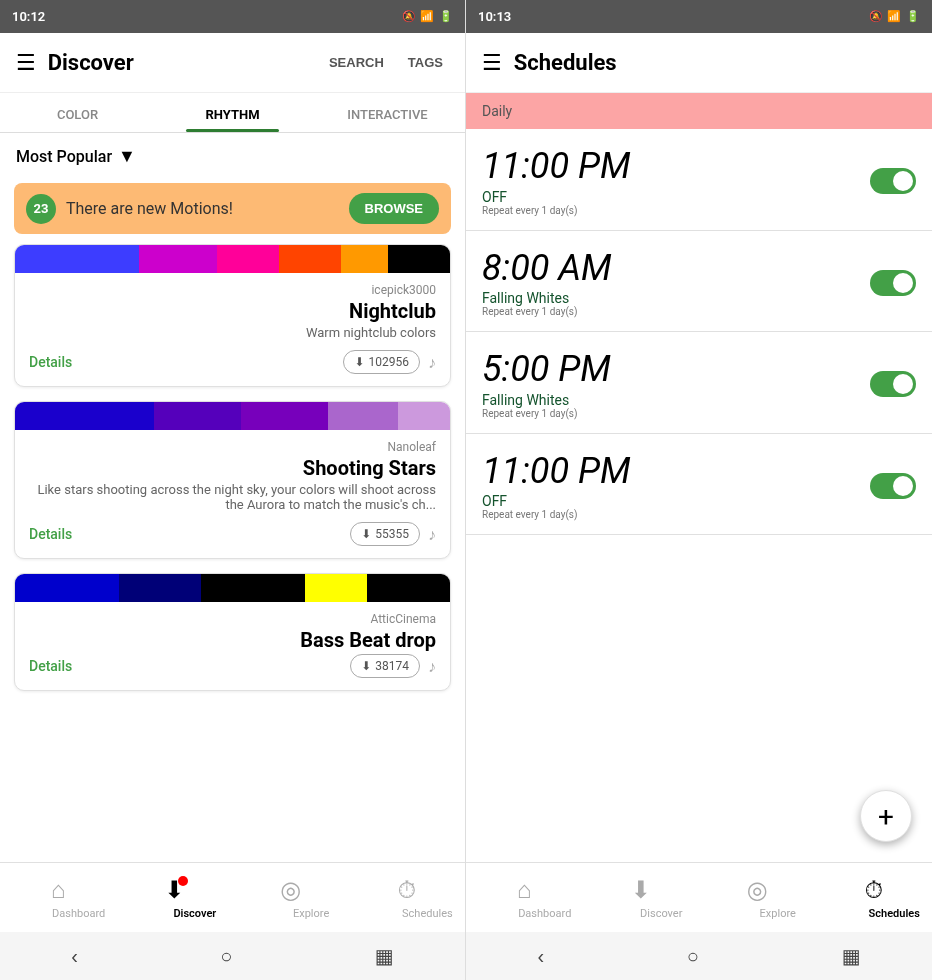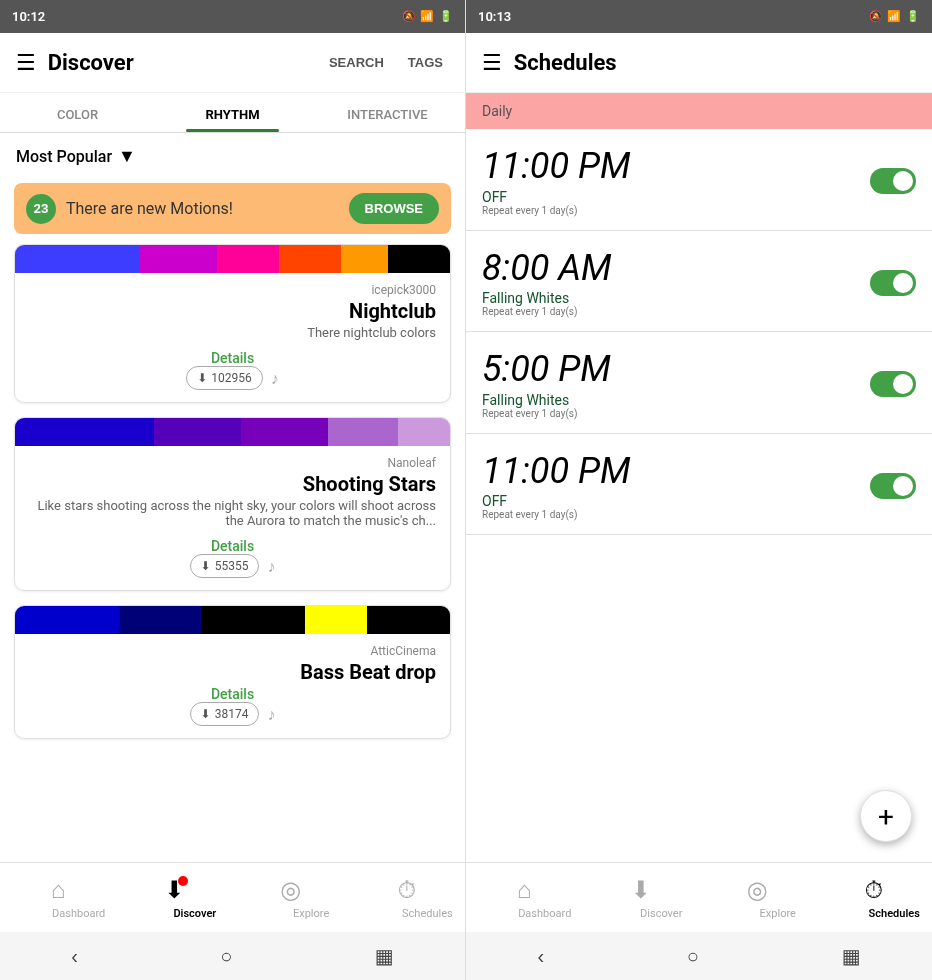--- a/index.html
+++ b/index.html
@@ -173,21 +173,21 @@
       height: 28px;
       width: 100%;
       display: flex;
     }
     .color-seg { height: 100%; }
 
     .card-body { padding: 10px 14px 12px; }
     .card-author { font-size: 12px; color: #888; margin-bottom: 2px; }
     .card-title { font-size: 20px; font-weight: 700; color: #000; margin-bottom: 2px; }
     .card-desc { font-size: 13px; color: #666; margin-bottom: 10px; }
-    .card-footer { display: flex; align-items: center; justify-content: space-between; flex-direction: column; }
+    .card-footer { display: flex; align-items: center; justify-content: space-between; }
     .details-link { color: #43a047; font-size: 14px; font-weight: 500; cursor: pointer; }
     .card-right { display: flex; align-items: center; gap: 8px; }
     .download-badge {
       border: 1px solid #aaa;
       border-radius: 20px;
       padding: 4px 10px;
       font-size: 12px;
       color: #555;
       display: flex;
       align-items: center;
@@ -364,21 +364,21 @@
         <div class="color-seg" style="background:#3d3dff; flex:8;"></div>
         <div class="color-seg" style="background:#cc00cc; flex:5;"></div>
         <div class="color-seg" style="background:#ff0099; flex:4;"></div>
         <div class="color-seg" style="background:#ff4400; flex:4;"></div>
         <div class="color-seg" style="background:#ff9900; flex:3;"></div>
         <div class="color-seg" style="background:#000000; flex:4;"></div>
       </div>
       <div class="card-body">
         <div class="card-author">icepick3000</div>
         <div class="card-title">Nightclub</div>
-        <div class="card-desc">There nightclub colors</div>
+        <div class="card-desc">Warm nightclub colors</div>
         <div class="card-footer">
           <span class="details-link">Details</span>
           <div class="card-right">
             <div class="download-badge">
               <span>⬇</span>
               <span>102956</span>
             </div>
             <span class="music-icon">♪</span>
           </div>
         </div>

